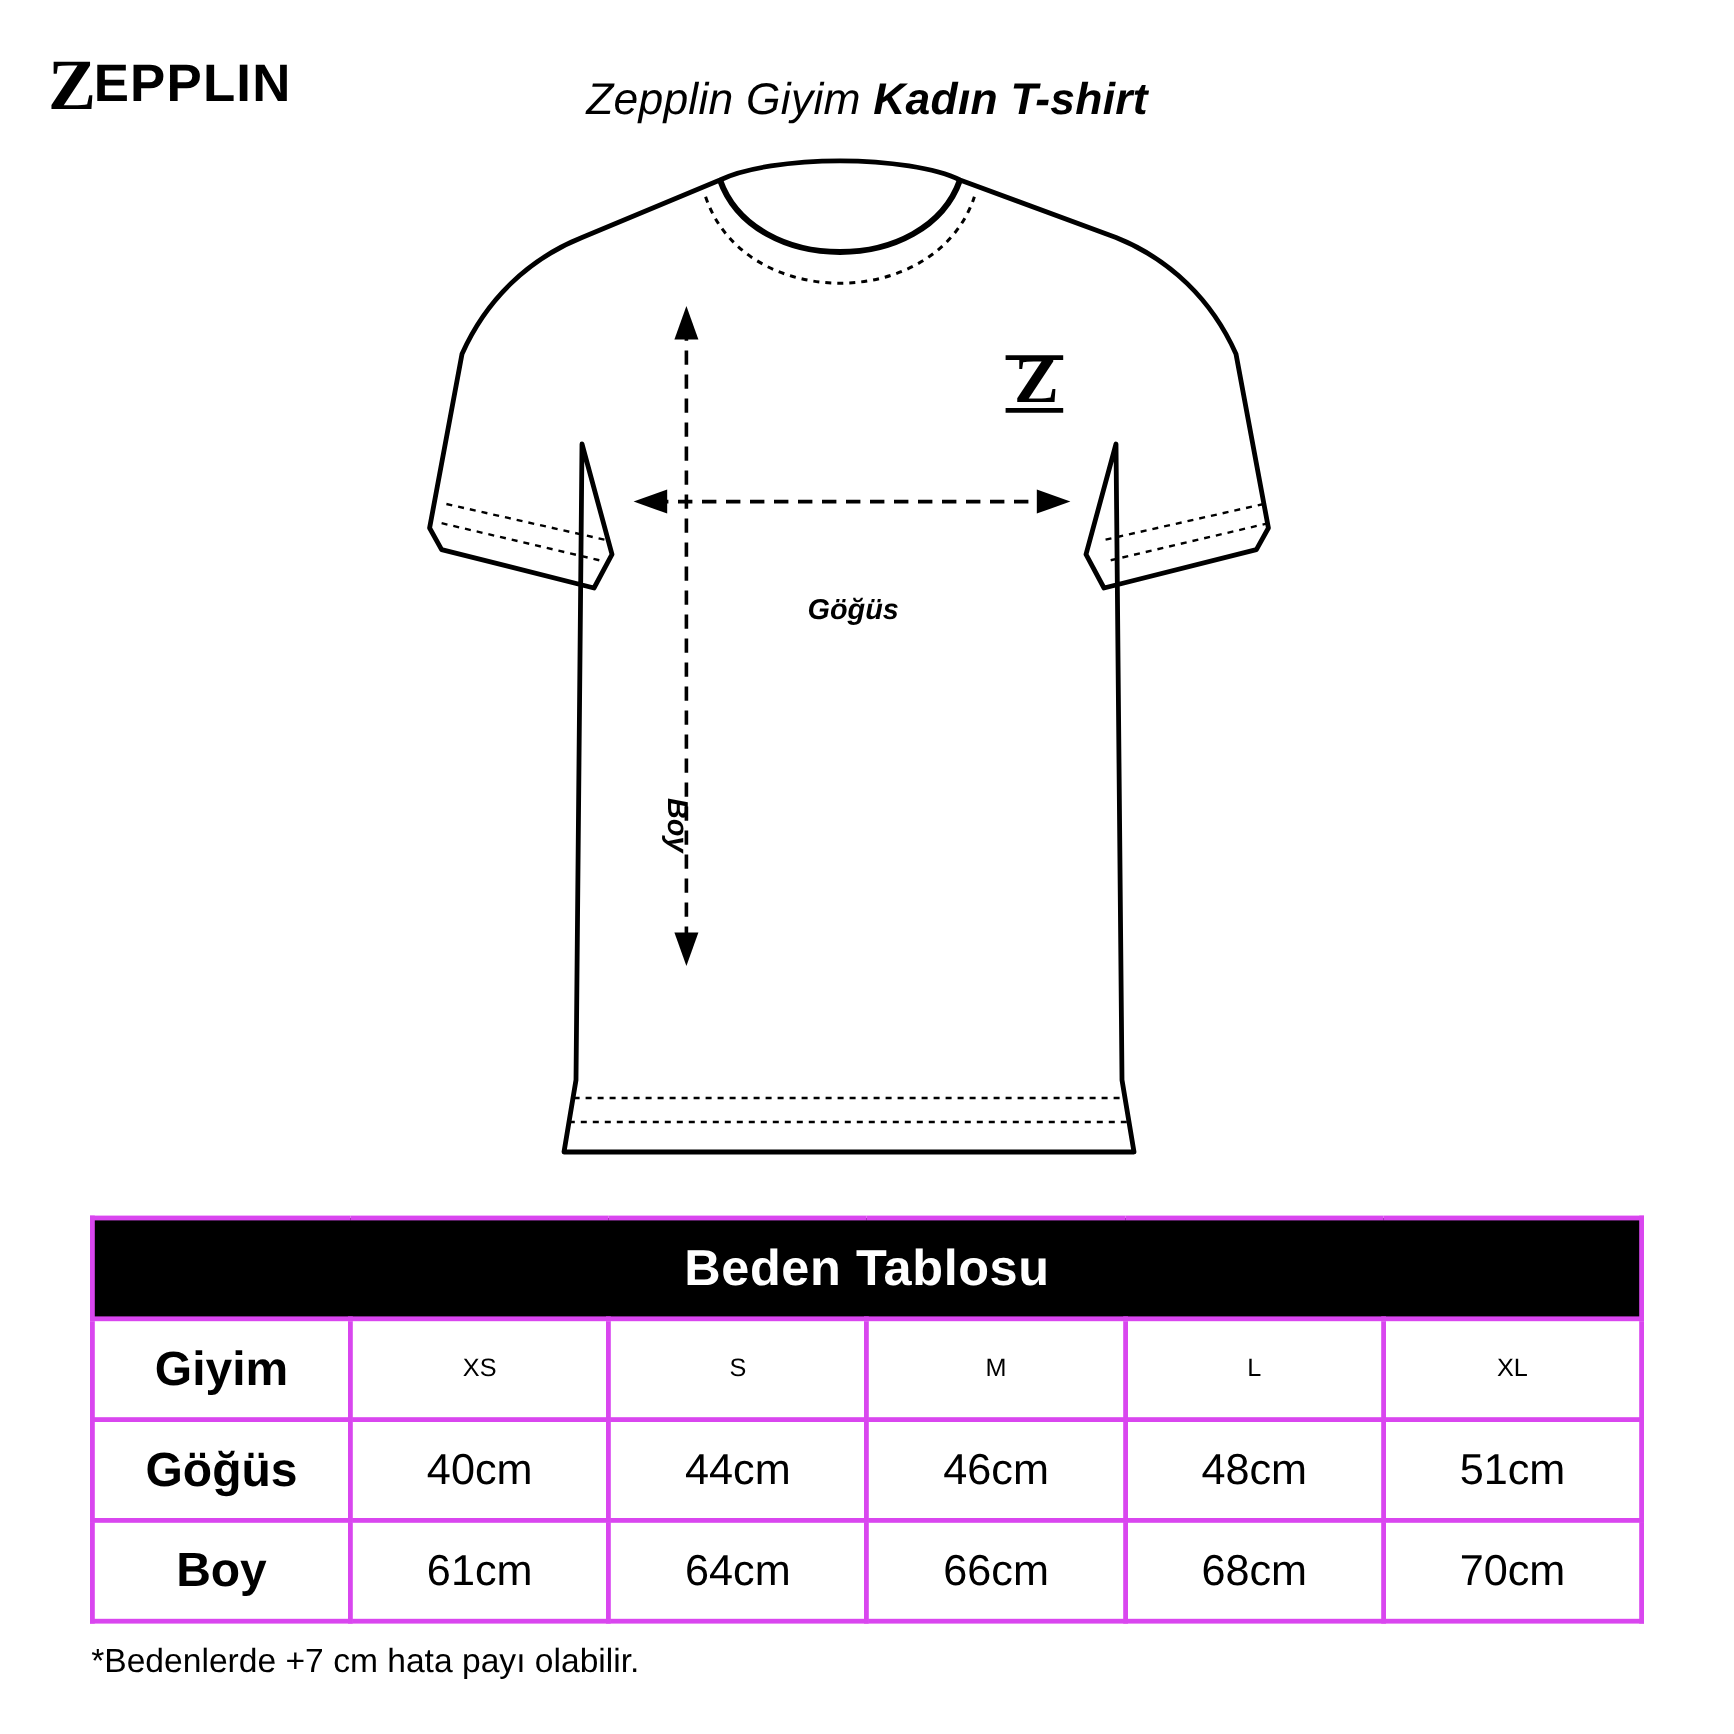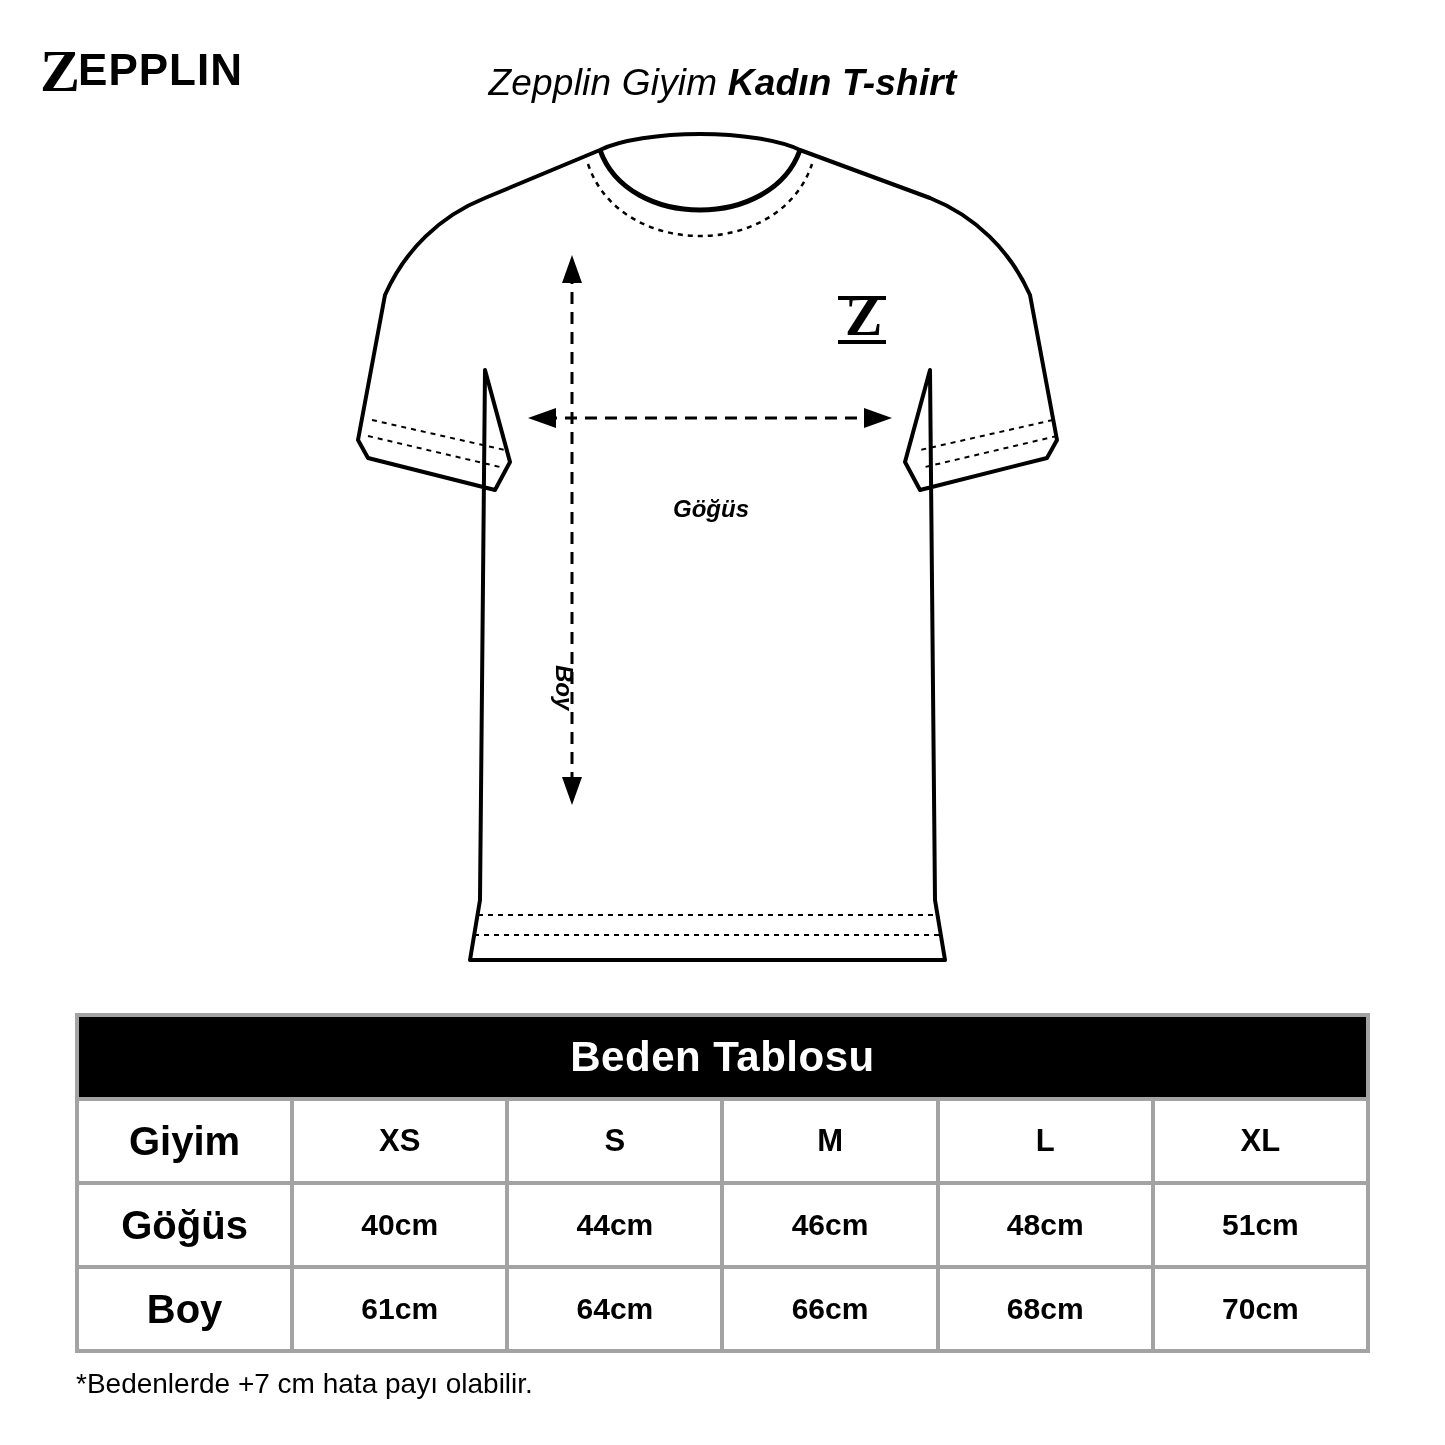--- a/index.html
+++ b/index.html
@@ -86,49 +86,49 @@
   .size-table {
     position: absolute;
     left: 75px;
     top: 1013px;
     width: 1295px;
     border-collapse: collapse;
     border: 4px solid #000;
     table-layout: fixed;
   }
   .size-table th, .size-table td {
-    border: 4px solid #a3a3a3;
+    border: 4px solid #d946ef;
     padding: 0;
     text-align: center;
     height: 80px;
   }
   .table-title {
     background: #000;
     color: #fff;
     font-size: 42px;
     font-weight: bold;
     height: 84px;
     letter-spacing: 0.5px;
     border: 4px solid #000;
   }
   .row-head {
     font-size: 40px;
     font-weight: bold;
     text-align: center;
     width: 336px;
   }
   .col-head {
-    font-size: 31px;
-    font-weight: bold;
+    font-size: 21px;
+    font-weight: normal;
   }
   .cell-val {
-    font-size: 30px;
+    font-size: 36px;
     text-align: left;
     padding-left: 18px;
-    font-weight: bold;
+    font-weight: normal;
   }
   .row-head-left {
     text-align: left;
     padding-left: 24px;
   }
   .footnote {
     position: absolute;
     left: 76px;
     top: 1368px;
     font-size: 28px;

